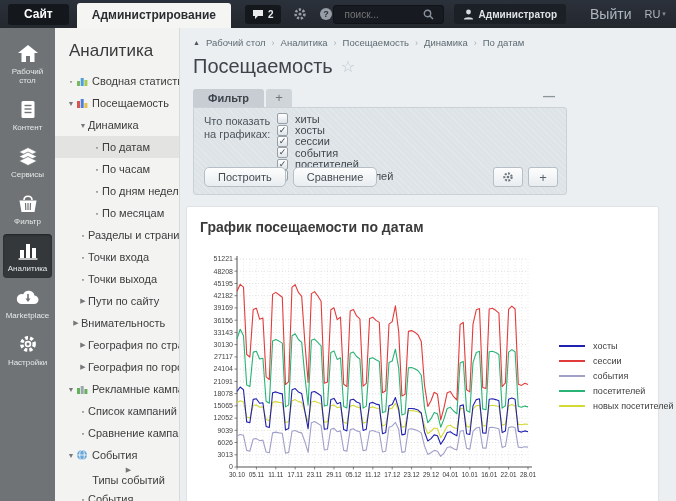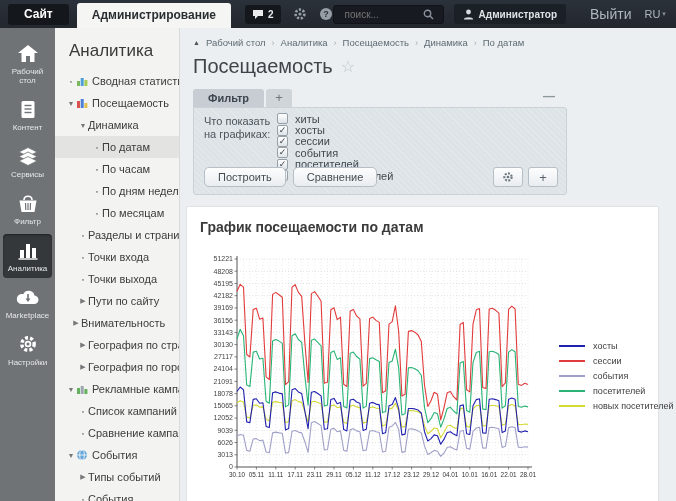--- a/index.html
+++ b/index.html
@@ -299,21 +299,21 @@
           <span class="tree-marker open">▼</span>
           <span class="tree-ico">
             <svg width="12" height="12" viewBox="0 0 12 12">
               <circle cx="6" cy="6" r="5" fill="#6aa7d8"></circle>
               <ellipse cx="6" cy="6" rx="2.3" ry="5" fill="none" stroke="#fff" stroke-width="0.8"></ellipse>
               <line x1="1" y1="6" x2="11" y2="6" stroke="#fff" stroke-width="0.8"></line>
             </svg>
           </span>
     <span>События</span>
         </div>
-        <div class="tree-item" style="padding-left: 23px;">
+        <div class="tree-item" style="padding-left: 23px; flex-direction: column;">
           <span class="tree-marker closed">▶</span>
     <span>Типы событий</span>
         </div>
         <div class="tree-item" style="padding-left: 23px;">
           <span class="tree-marker leaf">▪</span>
     <span>События</span>
         </div>
       </div>
   </nav>
 

